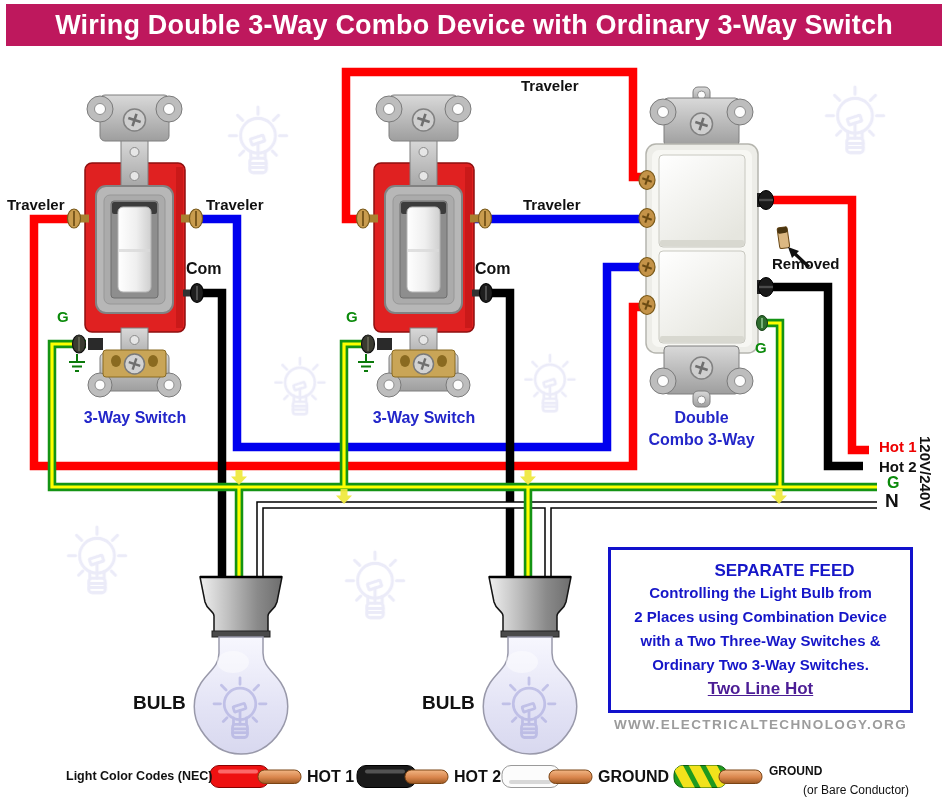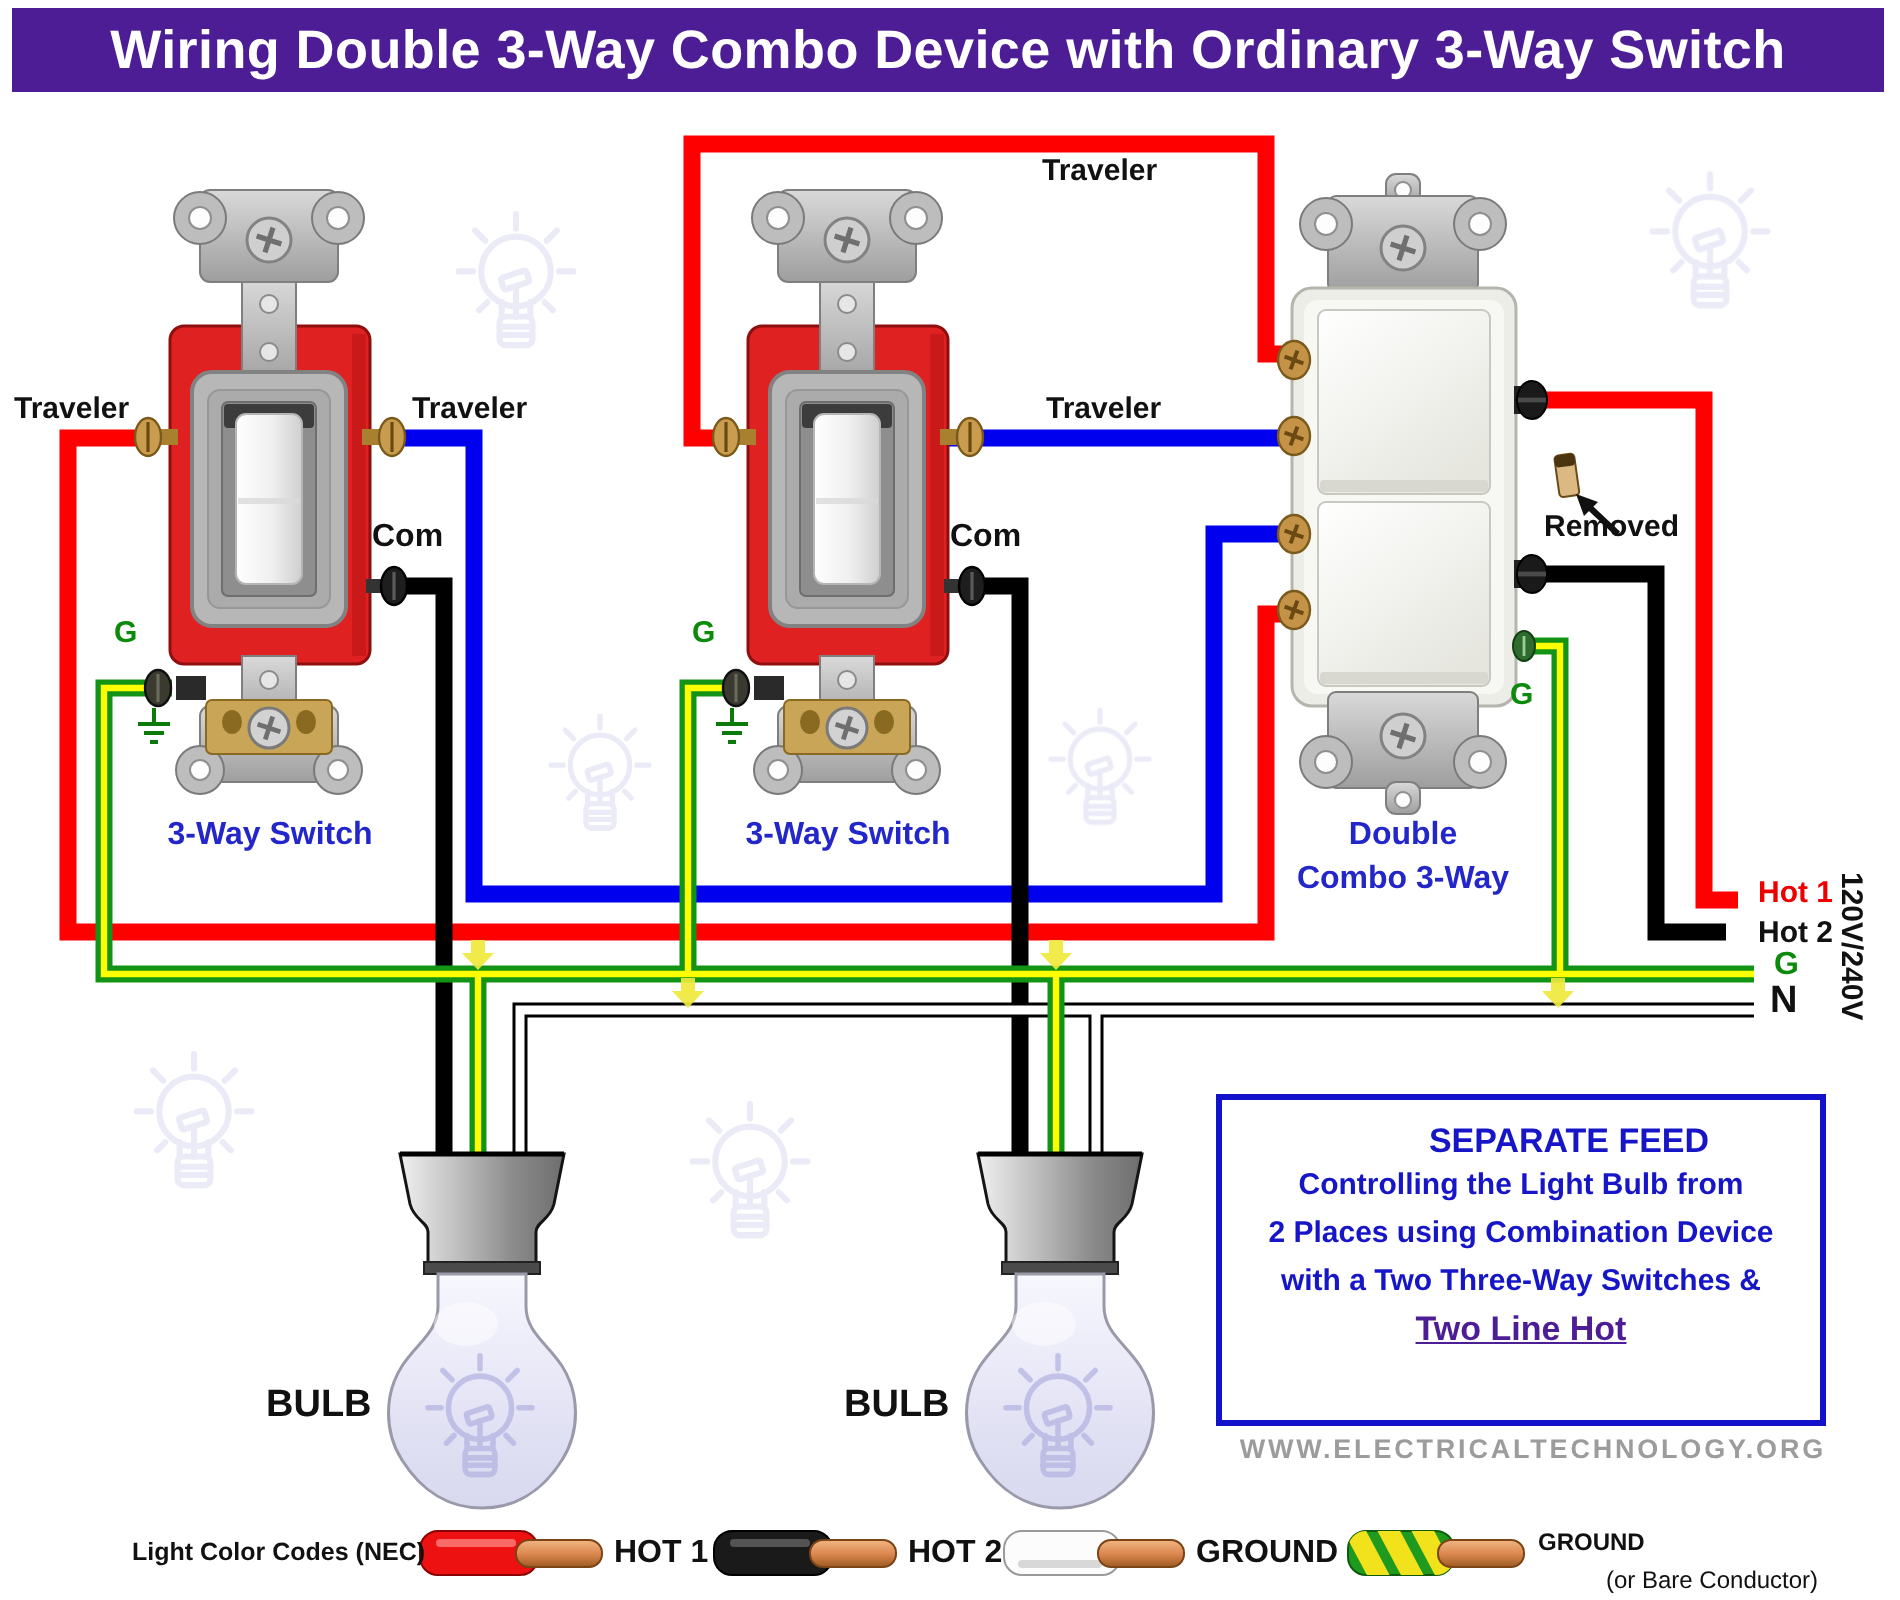--- a/index.html
+++ b/index.html
@@ -1,36 +1,36 @@
 <!DOCTYPE html>
 <html style="--c-hot_red: #EE0000; --c-traveler_blue: #0000EE; --c-hot_black: #000000; --c-ground_green: #149414; --c-ground_yellow: #FFFF00; --c-neutral_white: #FFFFFF; --c-label_blue: #2326C9; --c-label_green: #0B8A0B; --c-info_blue: #1616C8; --c-border_blue: #1212CC; --c-accent_yellow: #EFE83B; --c-gray: #9C9C9C; --c-text_black: #111111;"><head>
 <meta charset="utf-8">
 <style>
   html,body{margin:0;padding:0;background:#fff;}
   #stage{position:relative;width:950px;height:800px;background:#fff;overflow:hidden;
          font-family:"Liberation Sans",sans-serif;}
-  #titlebar{position:absolute;left:6px;top:4px;width:936px;height:42px;background:#4c1d95;
+  #titlebar{position:absolute;left:6px;top:4px;width:936px;height:42px;background:#be185d;
             display:flex;align-items:center;justify-content:center;}
   #titlebar span{color:#fff;font-weight:bold;font-size:27px;letter-spacing:.2px;white-space:nowrap;}
   .lbl{position:absolute;white-space:nowrap;color:var(--c-text_black,#111);}
   .b{font-weight:bold;}
   .blue{color:var(--c-label_blue,#2326C9);font-weight:bold;}
   .green{color:var(--c-label_green,#0B8A0B);font-weight:bold;}
   .red{color:var(--c-hot_red,#EE0000);font-weight:bold;}
   .ctr{text-align:center;}
   svg{position:absolute;left:0;top:0;}
   .wm-bg{color:#DBDBF3;}
   .wm-inner{color:#A9A9DE;}
   #infobox{position:absolute;left:608px;top:547px;width:299px;height:160px;
            border:3px solid var(--c-border_blue,#1212CC);text-align:center;}
   #infobox .ib-title{margin-top:11px;font-size:17px;font-weight:bold;color:var(--c-info_blue,#1616C8);margin-left:48px;}
   #infobox .ib-line{font-size:15px;font-weight:bold;color:var(--c-info_blue,#1616C8);line-height:24px;}
   #infobox .ib-line:first-of-type{margin-top:6px;}
   #infobox .ib-foot{margin-top:2px;font-size:17px;font-weight:bold;color:#4c1d95;text-decoration:underline;}
-  #website{position:absolute;left:608px;top:717px;width:305px;text-align:right;
+  #website{position:absolute;left:608px;top:717px;width:305px;text-align:center;
            font-size:13.5px;letter-spacing:1.4px;color:var(--c-gray,#9C9C9C);font-weight:bold;}
   .vtext{writing-mode:vertical-rl;}
 </style>
 </head>
 <body>
 
 <div id="stage">
 
 <svg width="950" height="800" viewBox="0 0 950 800">
   <defs>
@@ -325,20 +325,21 @@
 <div class="lbl b vtext" style="left:917px;top:436px;font-size:15px;">120V/240V</div>
 
 <div class="lbl b" style="left:133px;top:692px;font-size:19px;">BULB</div>
 <div class="lbl b" style="left:422px;top:692px;font-size:19px;">BULB</div>
 
 <div id="infobox">
   <div class="ib-title">SEPARATE FEED</div>
   <div class="ib-line">Controlling the Light Bulb from</div>
   <div class="ib-line">2 Places using Combination Device</div>
   <div class="ib-line">with a Two Three-Way Switches &amp;</div>
+  <div class="ib-line">Ordinary Two 3-Way Switches.</div>
   <div class="ib-foot">Two Line Hot</div>
 </div>
 
 <div id="website">WWW.ELECTRICALTECHNOLOGY.ORG</div>
 
 <div class="lbl b" style="left:66px;top:769px;font-size:12.5px;">Light Color Codes (NEC)</div>
 <div class="lbl b" style="left:307px;top:768px;font-size:16px;">HOT 1</div>
 <div class="lbl b" style="left:454px;top:768px;font-size:16px;">HOT 2</div>
 <div class="lbl b" style="left:598px;top:768px;font-size:16px;">GROUND</div>
 <div class="lbl b" style="left:769px;top:764px;font-size:12px;">GROUND</div>

